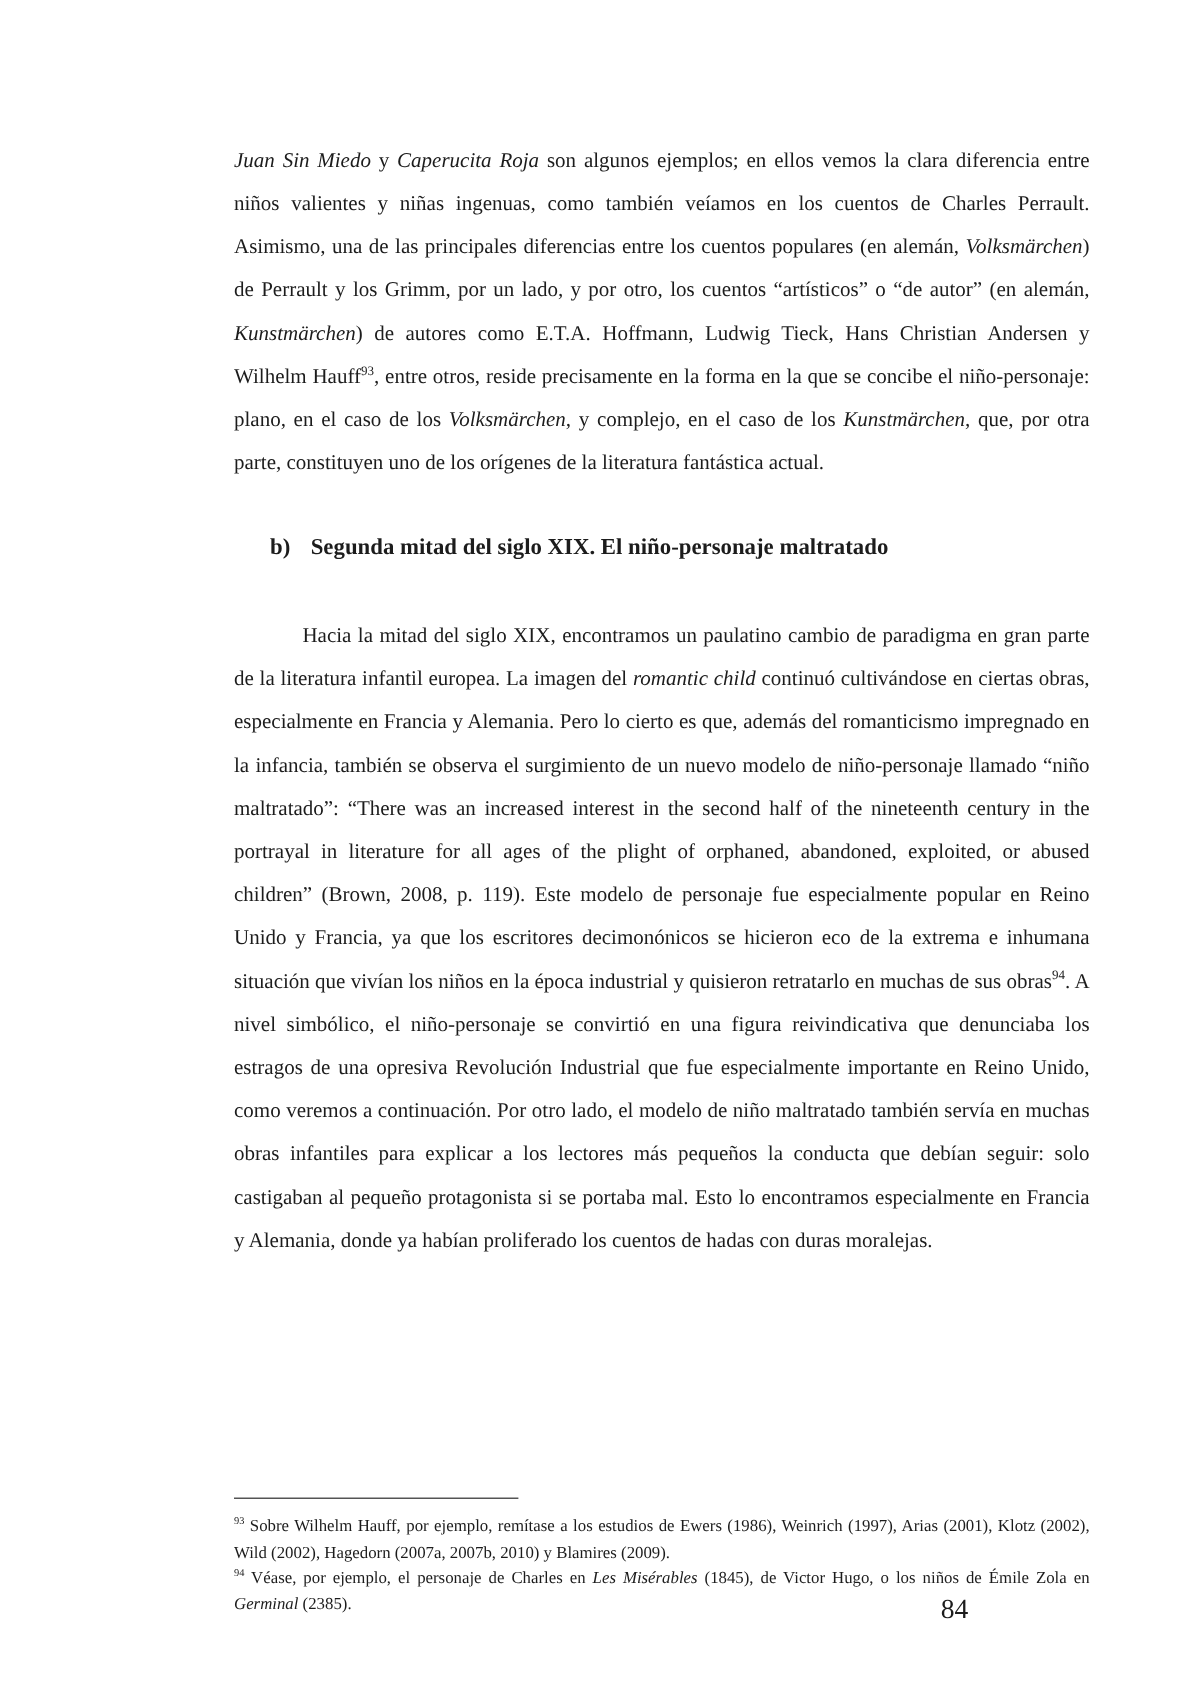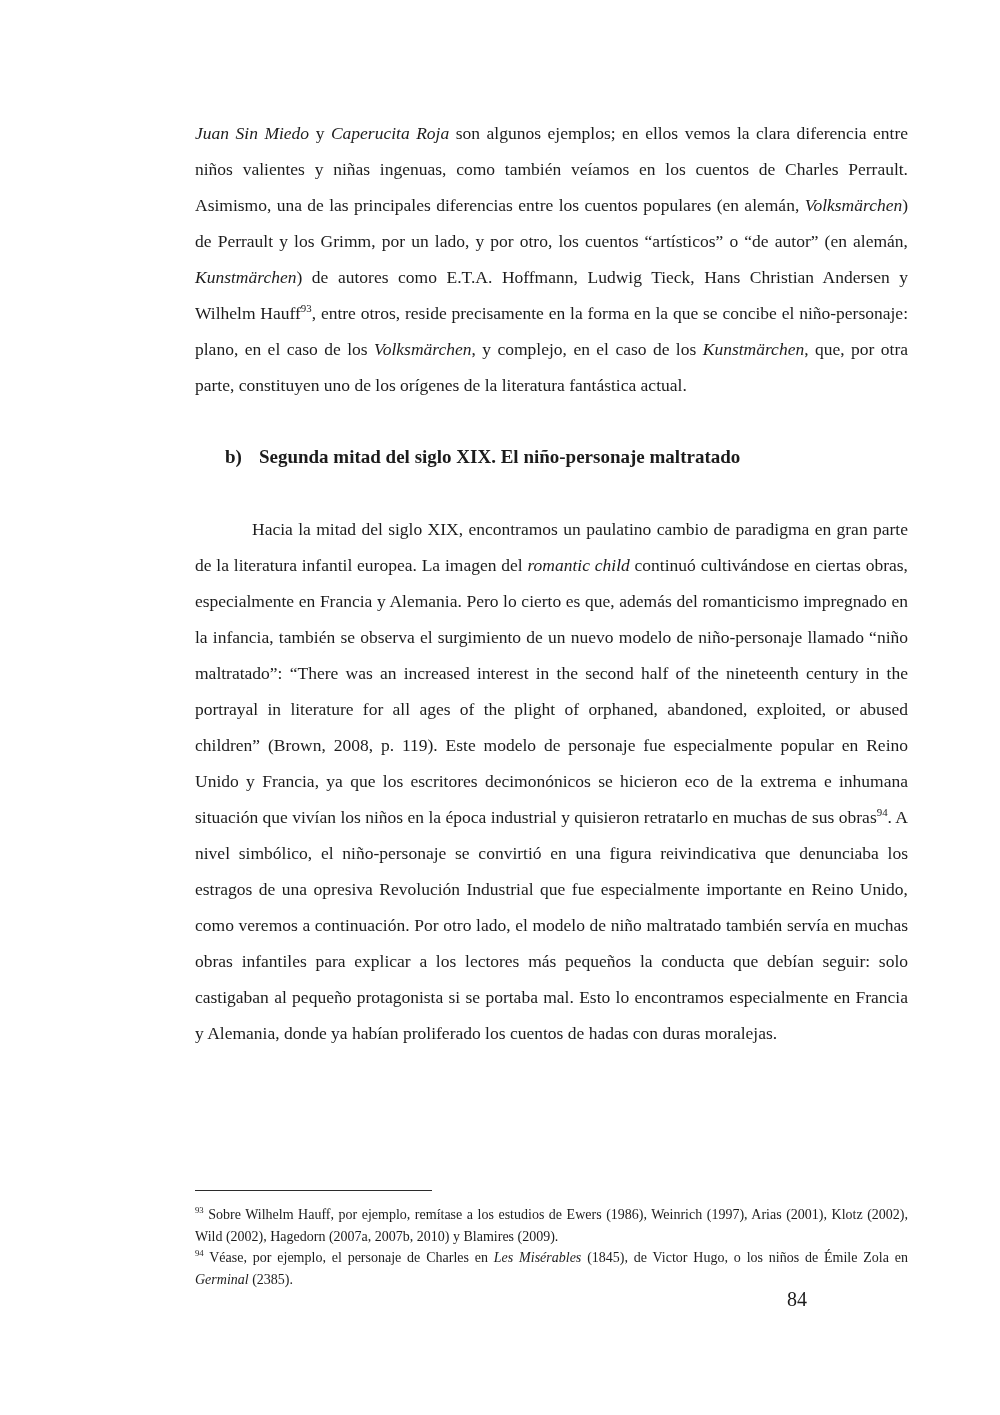--- a/index.html
+++ b/index.html
@@ -40,39 +40,39 @@
     margin-bottom: 40px;
     padding-left: 30px;
     font-size: 19px;
     font-weight: bold;
     line-height: 28px;
   }
   .heading-label { margin-right: 17px; }
   .footnotes {
     position: absolute;
     left: 145px;
-    top: 1190px;
+    top: 1248px;
     width: 713px;
   }
   .footnote-rule {
     width: 237px;
     border-top: 1.5px solid #2b2b2b;
     margin-bottom: 13px;
   }
   .footnote {
     font-size: 14px;
     line-height: 21.5px;
     text-align: justify;
     text-justify: inter-word;
   }
   .page-number {
     position: absolute;
-    top: 1287px;
+    top: 1329px;
     right: 143px;
-    font-size: 20px;
+    font-size: 23px;
     line-height: 24px;
   }
 </style>
 </head>
 <body>
 
 <div class="page">
 
   <div class="text-block">
 

